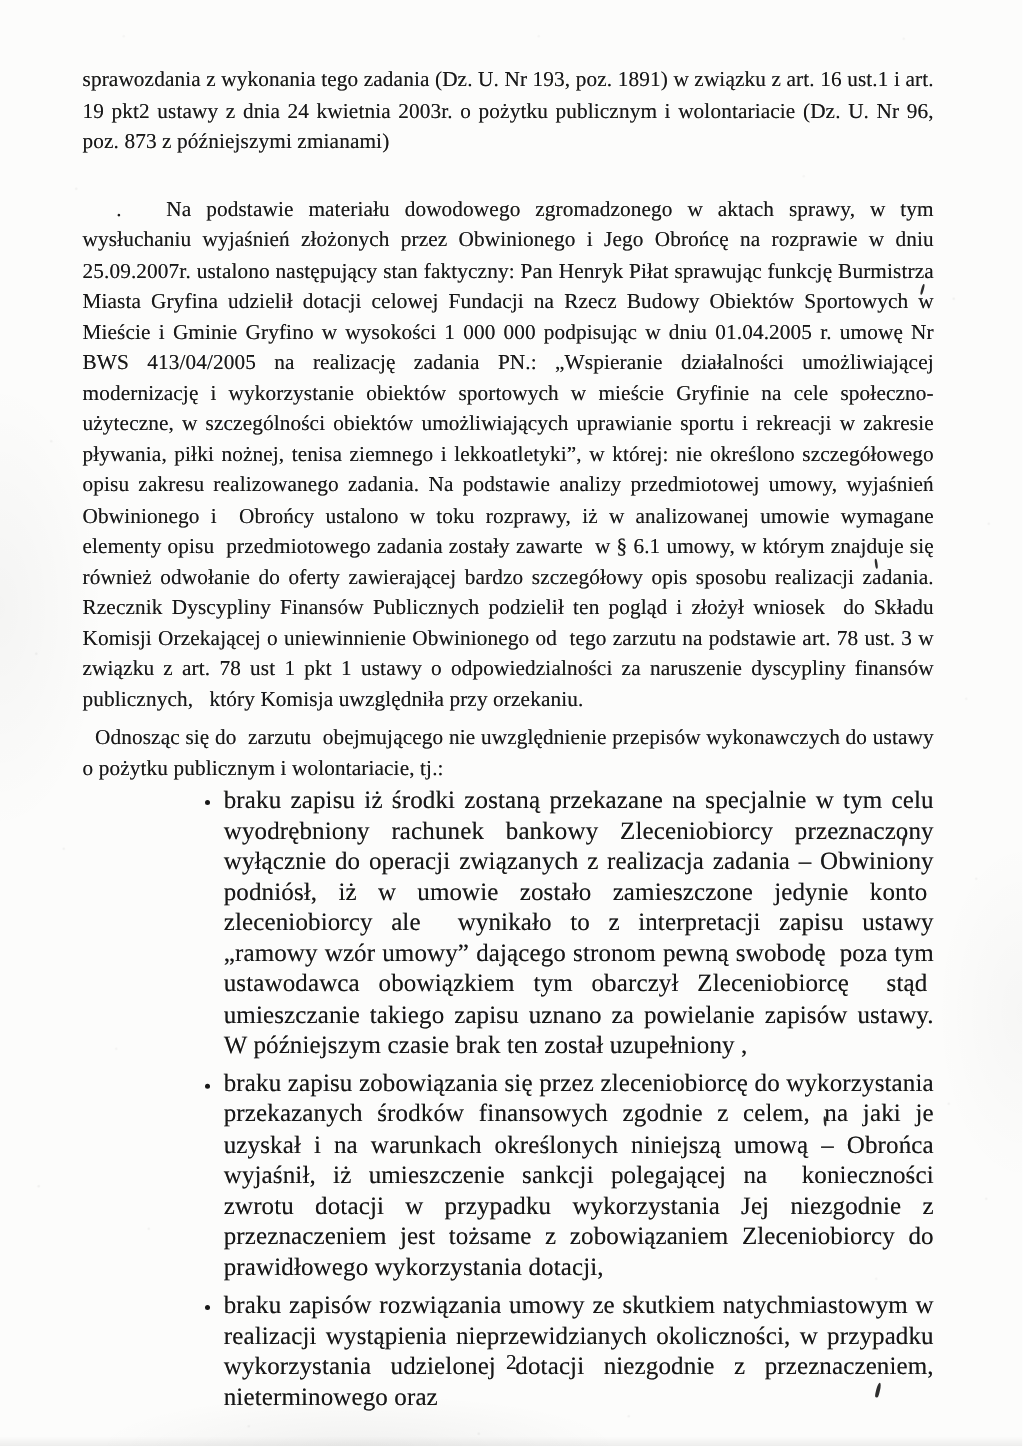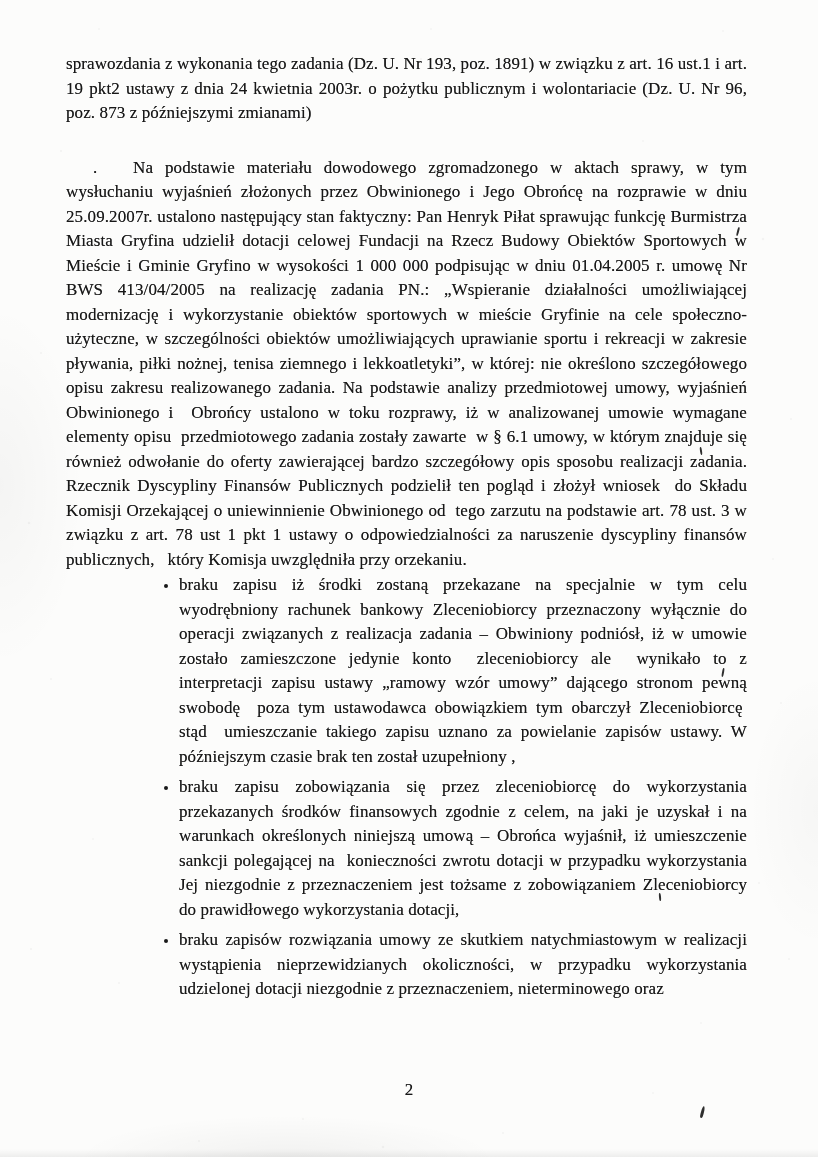--- a/index.html
+++ b/index.html
@@ -34,21 +34,21 @@
   }
   .para-legal-basis { margin-bottom: 30px; }
   .para-findings { text-indent: 27px; }
   .para-charge-intro { margin-top: 6px; text-indent: 10px; }
   .bullet-list {
     margin: 1px 0 0 0;
     padding: 0 0 0 113px;
     list-style: disc outside;
   }
   .bullet-list li {
-    font-size: 17px;
+    font-size: 20px;
     line-height: 24.5px;
     text-align: justify;
     letter-spacing: 0.1px;
     margin-bottom: 6px;
     padding-left: 0;
     text-shadow: 0 0 0.4px rgba(0,0,0,0.55);
   }
   .bullet-list li::marker { font-size: 15px; }
   .page-number {
     position: absolute;
@@ -107,20 +107,21 @@
 <div class="page">
 
   <div class="speckles"></div>
 
   <div class="content">
 
     <p class="para para-legal-basis">sprawozdania z wykonania tego zadania (Dz. U. Nr 193, poz. 1891) w związku z art. 16 ust.1 i art. 19 pkt2 ustawy z dnia 24 kwietnia 2003r. o pożytku publicznym i wolontariacie (Dz. U. Nr 96, poz. 873 z późniejszymi zmianami)</p>
 
     <p class="para para-findings">.&nbsp;&nbsp;&nbsp;Na podstawie materiału dowodowego zgromadzonego w aktach sprawy, w tym wysłuchaniu wyjaśnień złożonych przez Obwinionego i Jego Obrońcę na rozprawie w dniu 25.09.2007r. ustalono następujący stan faktyczny: Pan Henryk Piłat sprawując funkcję Burmistrza Miasta Gryfina udzielił dotacji celowej Fundacji na Rzecz Budowy Obiektów Sportowych w Mieście i Gminie Gryfino w wysokości 1&nbsp;000&nbsp;000 podpisując w dniu 01.04.2005 r. umowę Nr BWS 413/04/2005 na realizację zadania PN.: „Wspieranie działalności umożliwiającej modernizację i wykorzystanie obiektów sportowych w mieście Gryfinie na cele społeczno-użyteczne, w szczególności obiektów umożliwiających uprawianie sportu i rekreacji w zakresie pływania, piłki nożnej, tenisa ziemnego i lekkoatletyki”, w której: nie określono szczegółowego opisu zakresu realizowanego zadania. Na podstawie analizy przedmiotowej umowy, wyjaśnień Obwinionego i&nbsp; Obrońcy ustalono w toku rozprawy, iż w analizowanej umowie wymagane elementy opisu&nbsp; przedmiotowego zadania zostały zawarte&nbsp; w § 6.1 umowy, w którym znajduje się również odwołanie do oferty zawierającej bardzo szczegółowy opis sposobu realizacji zadania. Rzecznik Dyscypliny Finansów Publicznych podzielił ten pogląd i złożył wniosek&nbsp; do Składu Komisji Orzekającej o uniewinnienie Obwinionego od&nbsp; tego zarzutu na podstawie art. 78 ust. 3 w związku z art. 78 ust 1 pkt 1 ustawy o&nbsp;odpowiedzialności za naruszenie dyscypliny finansów publicznych,&nbsp;&nbsp; który Komisja uwzględniła przy orzekaniu.</p>
 
+    <p class="para para-charge-intro">Odnosząc się do&nbsp; zarzutu&nbsp; obejmującego nie uwzględnienie przepisów wykonawczych do ustawy o pożytku publicznym i wolontariacie, tj.:</p>
 
     <ul class="bullet-list">
       <li>braku zapisu iż środki zostaną przekazane na specjalnie w tym celu wyodrębniony rachunek bankowy Zleceniobiorcy przeznaczony wyłącznie do operacji związanych z realizacja zadania – Obwiniony podniósł, iż w umowie zostało zamieszczone jedynie konto&nbsp; zleceniobiorcy ale&nbsp; wynikało to z interpretacji zapisu ustawy „ramowy wzór umowy” dającego stronom pewną swobodę&nbsp; poza tym ustawodawca obowiązkiem tym obarczył Zleceniobiorcę&nbsp; stąd&nbsp; umieszczanie takiego zapisu uznano za powielanie zapisów ustawy. W późniejszym czasie brak ten został uzupełniony ,</li>
       <li>braku zapisu zobowiązania się przez zleceniobiorcę do wykorzystania przekazanych środków finansowych zgodnie z celem, na jaki je uzyskał i na warunkach określonych niniejszą umową – Obrońca wyjaśnił, iż umieszczenie sankcji polegającej na&nbsp; konieczności zwrotu dotacji w przypadku wykorzystania Jej niezgodnie z przeznaczeniem jest tożsame z zobowiązaniem Zleceniobiorcy do prawidłowego wykorzystania dotacji,</li>
       <li>braku zapisów rozwiązania umowy ze skutkiem natychmiastowym w realizacji wystąpienia nieprzewidzianych okoliczności, w przypadku wykorzystania udzielonej dotacji niezgodnie z przeznaczeniem, nieterminowego oraz</li>
     </ul>
 
   </div>
 
   <div class="page-number">2</div>

